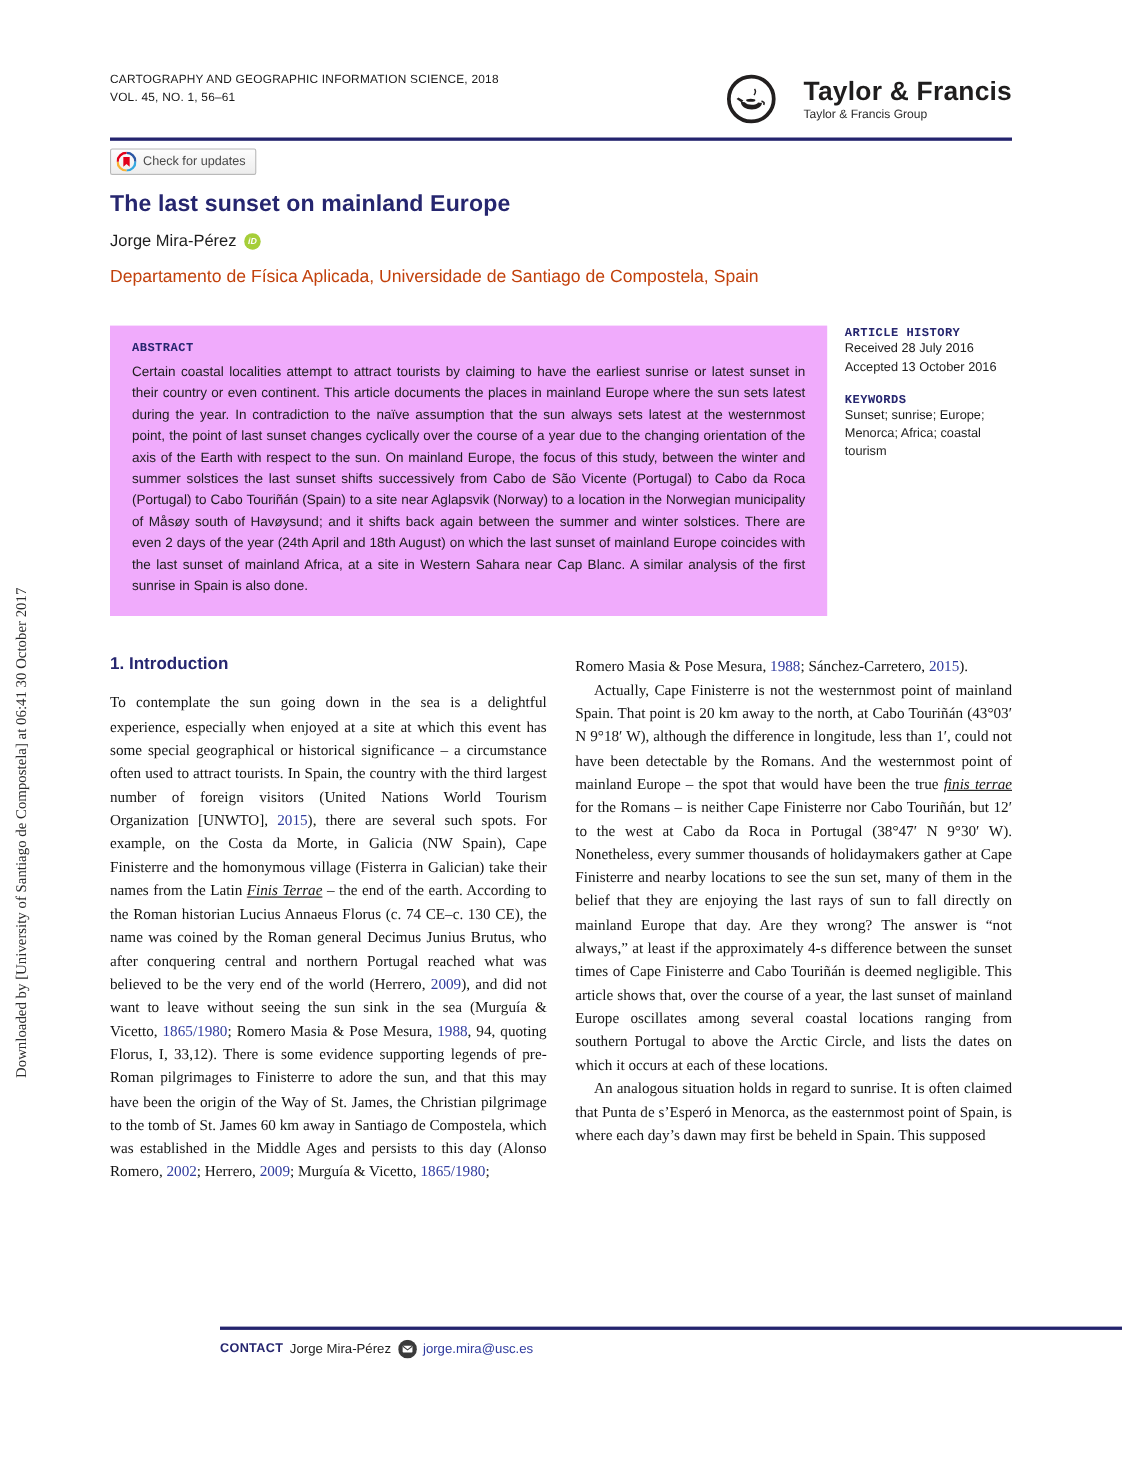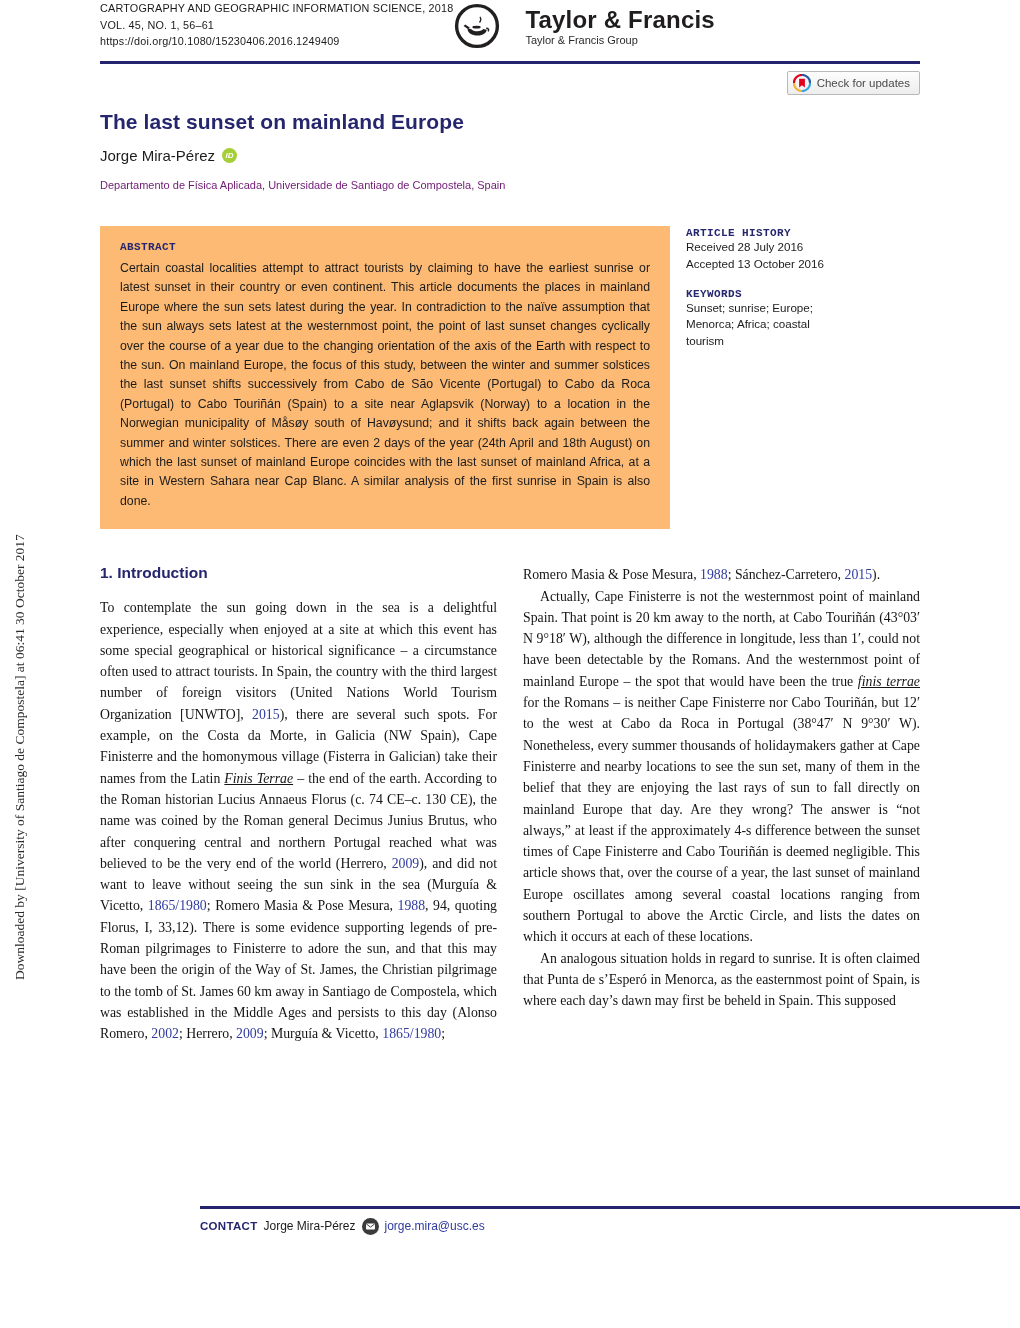--- a/index.html
+++ b/index.html
@@ -9,53 +9,53 @@
     background:#ffffff; font-family:"Liberation Sans", sans-serif; color:#1a1a1a;
   }
   .watermark {
     position:absolute; left:12px; top:980px; transform-origin:0 0;
     transform:rotate(-90deg); white-space:nowrap;
     font-family:"Liberation Serif", serif; font-size:13.5px; color:#2b2b2b;
   }
   .content { position:absolute; left:100px; top:0; width:820px; }
 
   
-  .header-row { display:flex; align-items:flex-start; }
+  .header-row { display:flex; justify-content:space-between; align-items:flex-start; padding-top:64px; }
   .journal-info { font-size:10.8px; line-height:16.5px; color:#1a1a1a; letter-spacing:0.2px; }
   .journal-info .doi { color:#1a1a1a; text-decoration:none; }
   .tf-logo { display:flex; align-items:center; gap:24px; margin-top:2px; }
   .tf-mark svg { display:block; }
   .tf-text { display:flex; flex-direction:column; }
   .tf-name { font-size:24px; font-weight:600; color:#1f1d1d; letter-spacing:0.2px; line-height:26px; }
   .tf-group { font-size:11px; color:#2b2b2b; margin-top:1px; }
   .rule { background:#24246e; }
   .top-rule { height:3px; margin-top:11px; }
-  .updates-row { display:flex; justify-content:flex-end; margin-top:7px; }
+  .updates-row { display:flex; margin-top:7px; }
   .check-updates {
     display:inline-flex; align-items:center; gap:6px; cursor:pointer;
     border:1px solid #b9b9b9; background:linear-gradient(#fdfdfd,#ededed);
     border-radius:2px; padding:2px 9px 2px 5px; font-size:11.5px; color:#4a4a4a;
     font-family:"Liberation Sans", sans-serif;
   }
   .check-updates svg { display:block; }
 
   
   .title { margin-top:15px; font-size:21px; font-weight:bold; color:#26266f; letter-spacing:0.1px; }
   .author-row { margin-top:13px; display:flex; align-items:center; gap:7px; }
   .author { font-size:15px; color:#1d1d1d; }
   .orcid {
     display:inline-flex; align-items:center; justify-content:center;
     width:15px; height:15px; border-radius:50%; background:#a6ce39;
     color:#ffffff; font-size:8px; font-weight:bold; font-style:italic; cursor:pointer;
   }
-  .affiliation { margin-top:15px; font-size:11px; color:#701a75; }
+  .affiliation { margin-top:15px; font-size:16px; color:#c2410c; }
 
   
   .abstract-row { display:flex; margin-top:35px; }
-  .abstract-box { width:570px; background:#fdba74; padding:15px 20px 18px 20px; }
+  .abstract-box { width:652px; background:#f0abfc; padding:15px 20px 18px 20px; }
   .sec-label { font-size:11px; font-weight:bold; color:#26266f; letter-spacing:0.4px;font-family:Liberation Mono, monospace; }
   .abstract-text {
     margin-top:6px; font-size:12.3px; line-height:19.4px; color:#1c1c1c;
     text-align:justify;
   }
   .meta-col { width:152px; margin-left:16px; padding-top:1px; }
   .meta-text { font-size:11.6px; line-height:16.8px; color:#1c1c1c; }
   .meta-col .kw { margin-top:15px; }
 
   
@@ -88,21 +88,20 @@
 <div class="page">
 
   <div class="watermark">Downloaded by [University of Santiago de Compostela] at 06:41 30 October 2017</div>
 
   <div class="content">
 
     <div class="header-row">
       <div class="journal-info">
         <div>CARTOGRAPHY AND GEOGRAPHIC INFORMATION SCIENCE, 2018</div>
         <div>VOL. 45, NO. 1, 56–61</div>
-        <div class="doi">https://doi.org/10.1080/15230406.2016.1249409</div>
       </div>
       <div class="tf-logo">
         <span class="tf-mark">
           <svg width="48" height="48" viewBox="0 0 48 48" aria-hidden="true">
             <circle cx="24" cy="24" r="20.4" fill="none" stroke="#221f1f" stroke-width="3.4"></circle>
             <path d="M14.5 26.5 c0 4.5 4.5 7 10 7 c5.5 0 9 -2.6 9.2 -5.8 l-3.6 -0.6 c-0.8 2.6 -10 3 -12 -0.2 z" fill="#221f1f"></path>
             <path d="M15.2 27.2 l-4.6 -3.2 l1.6 -1.4 l4.6 2.8 z" fill="#221f1f"></path>
             <ellipse cx="23.5" cy="25.2" rx="4.2" ry="1.4" fill="#221f1f"></ellipse>
             <path d="M26.5 20.5 q2.4 -3.2 0.4 -5.6" stroke="#221f1f" stroke-width="1.3" fill="none"></path>
             <path d="M33.2 26.2 q3.4 0.2 2 3.2" stroke="#221f1f" stroke-width="1.5" fill="none"></path>

